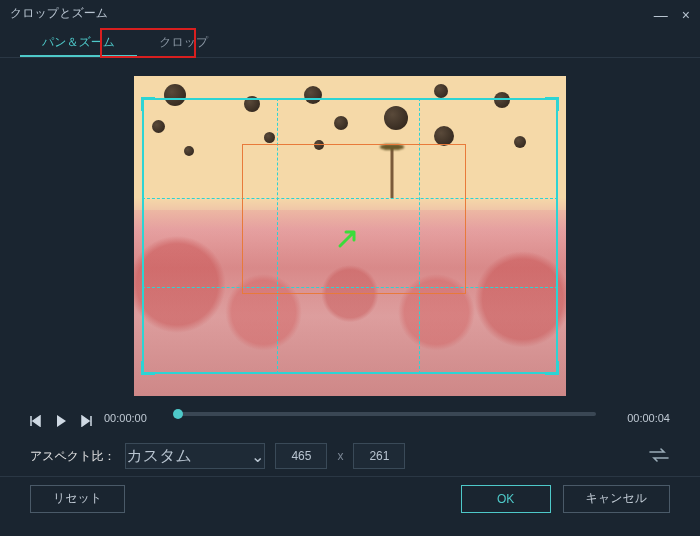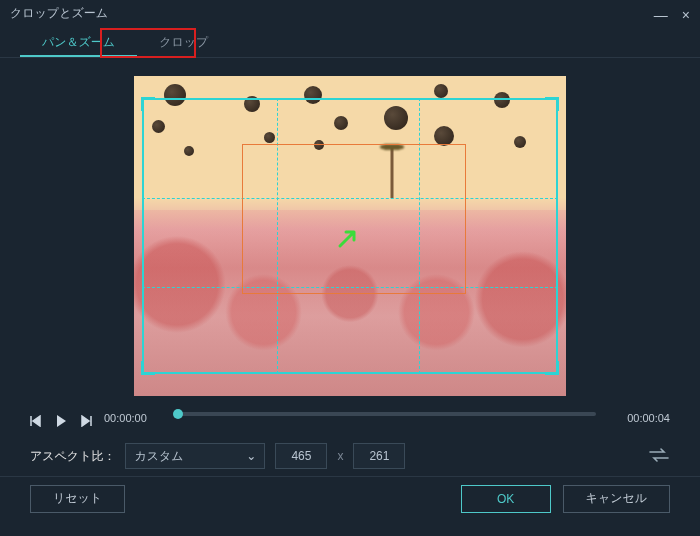--- a/index.html
+++ b/index.html
@@ -130,23 +130,23 @@
       position:absolute; left:0; top:50%; transform:translate(-50%,-50%);
       width:10px; height:10px; border-radius:50%; background:#4ec9c9;
     }
     .controls-row {
       display:flex; align-items:center; gap:10px;
       padding: 6px 30px; height: 40px;
     }
     .label { color:#e5e5e5; font-size:12px; }
     .select {
       display:flex; align-items:center; justify-content:space-between;
-      width:140px; height:26px; padding:0 8px;
+      width:140px; height:26px; padding:0 0;
       border:1px solid #3a4a58; background:#1e2a36; cursor:pointer;
-      font-size:12px;
+      font-size:16px;
     }
     .numbox {
       width:52px; height:26px; border:1px solid #3a4a58;
       background:#1e2a36; display:flex; align-items:center; justify-content:center;
       font-size:12px;
     }
     .xsep { color:#7a8694; font-size:12px; }
     .spacer { flex:1; }
     .swap-btn { cursor:pointer; color:#9aacb8; }
     .footer {

